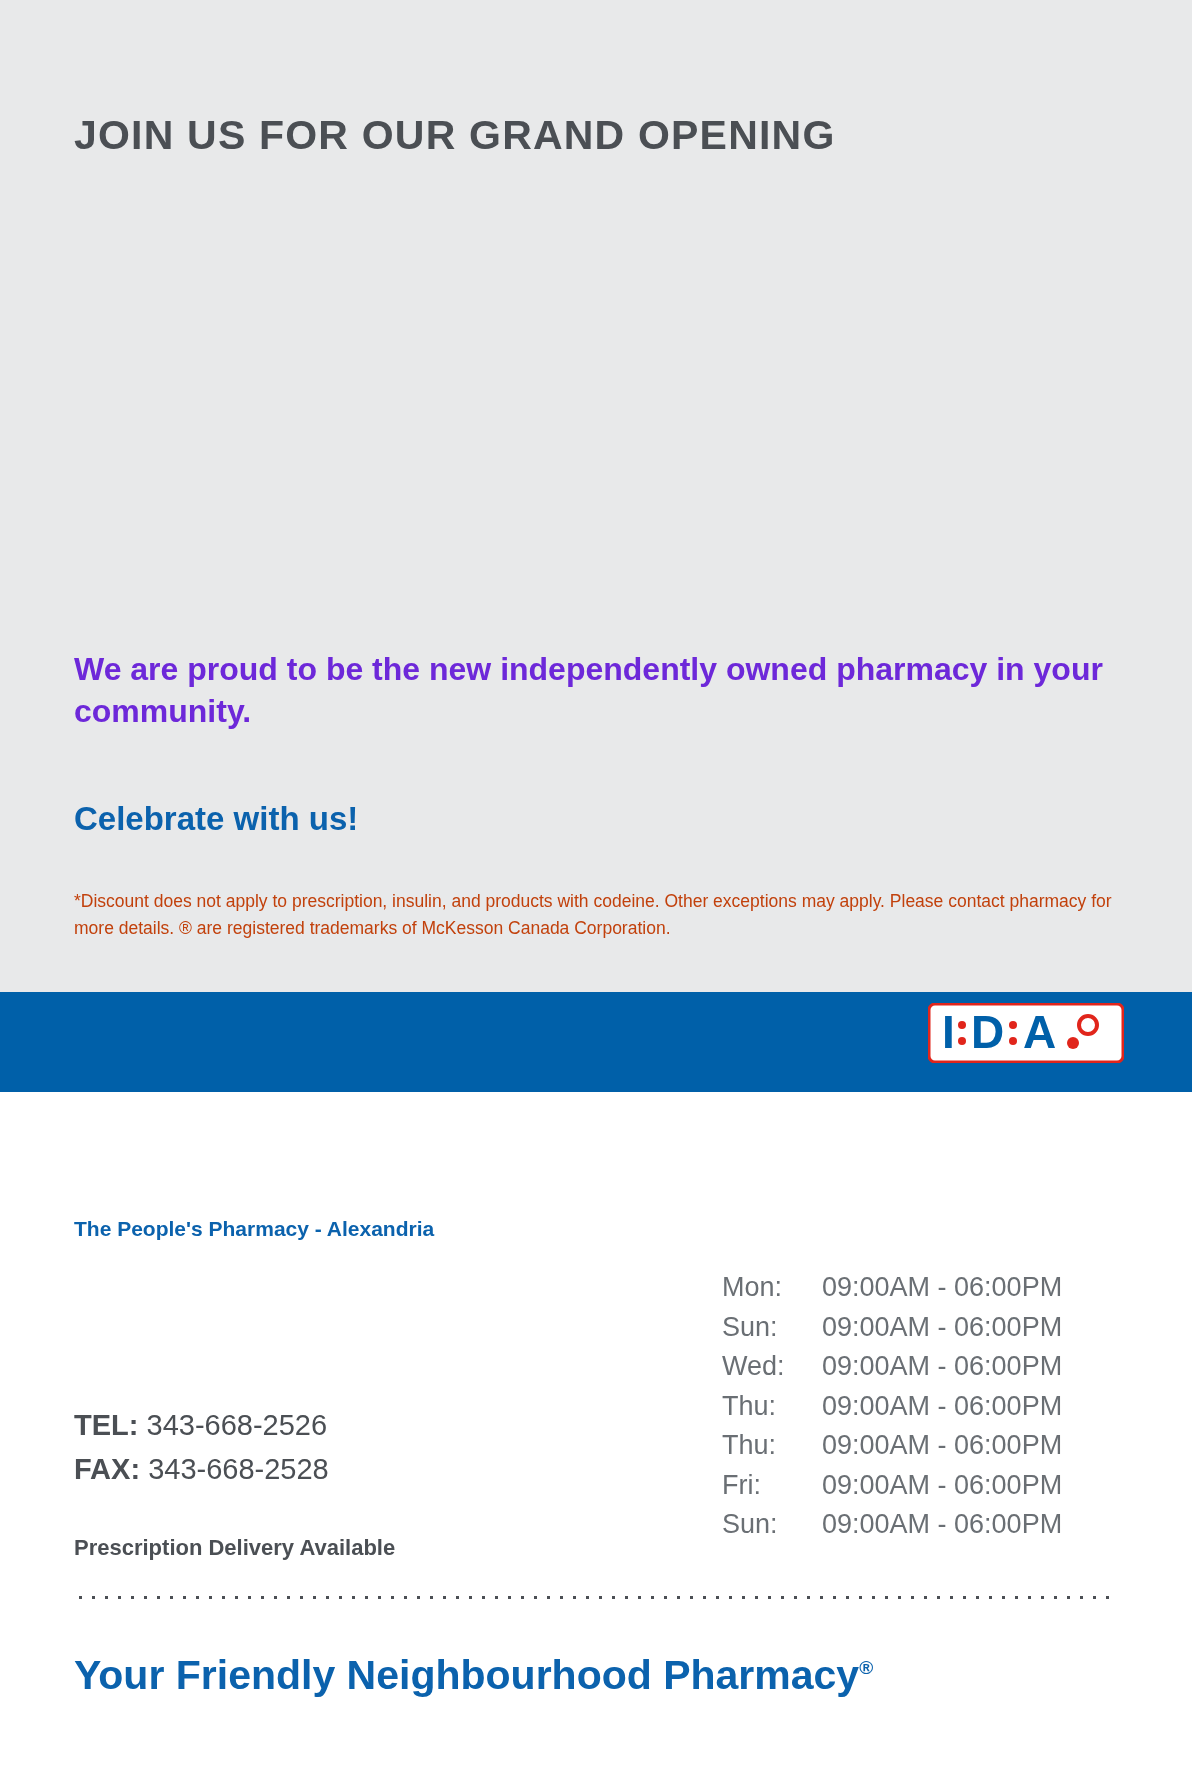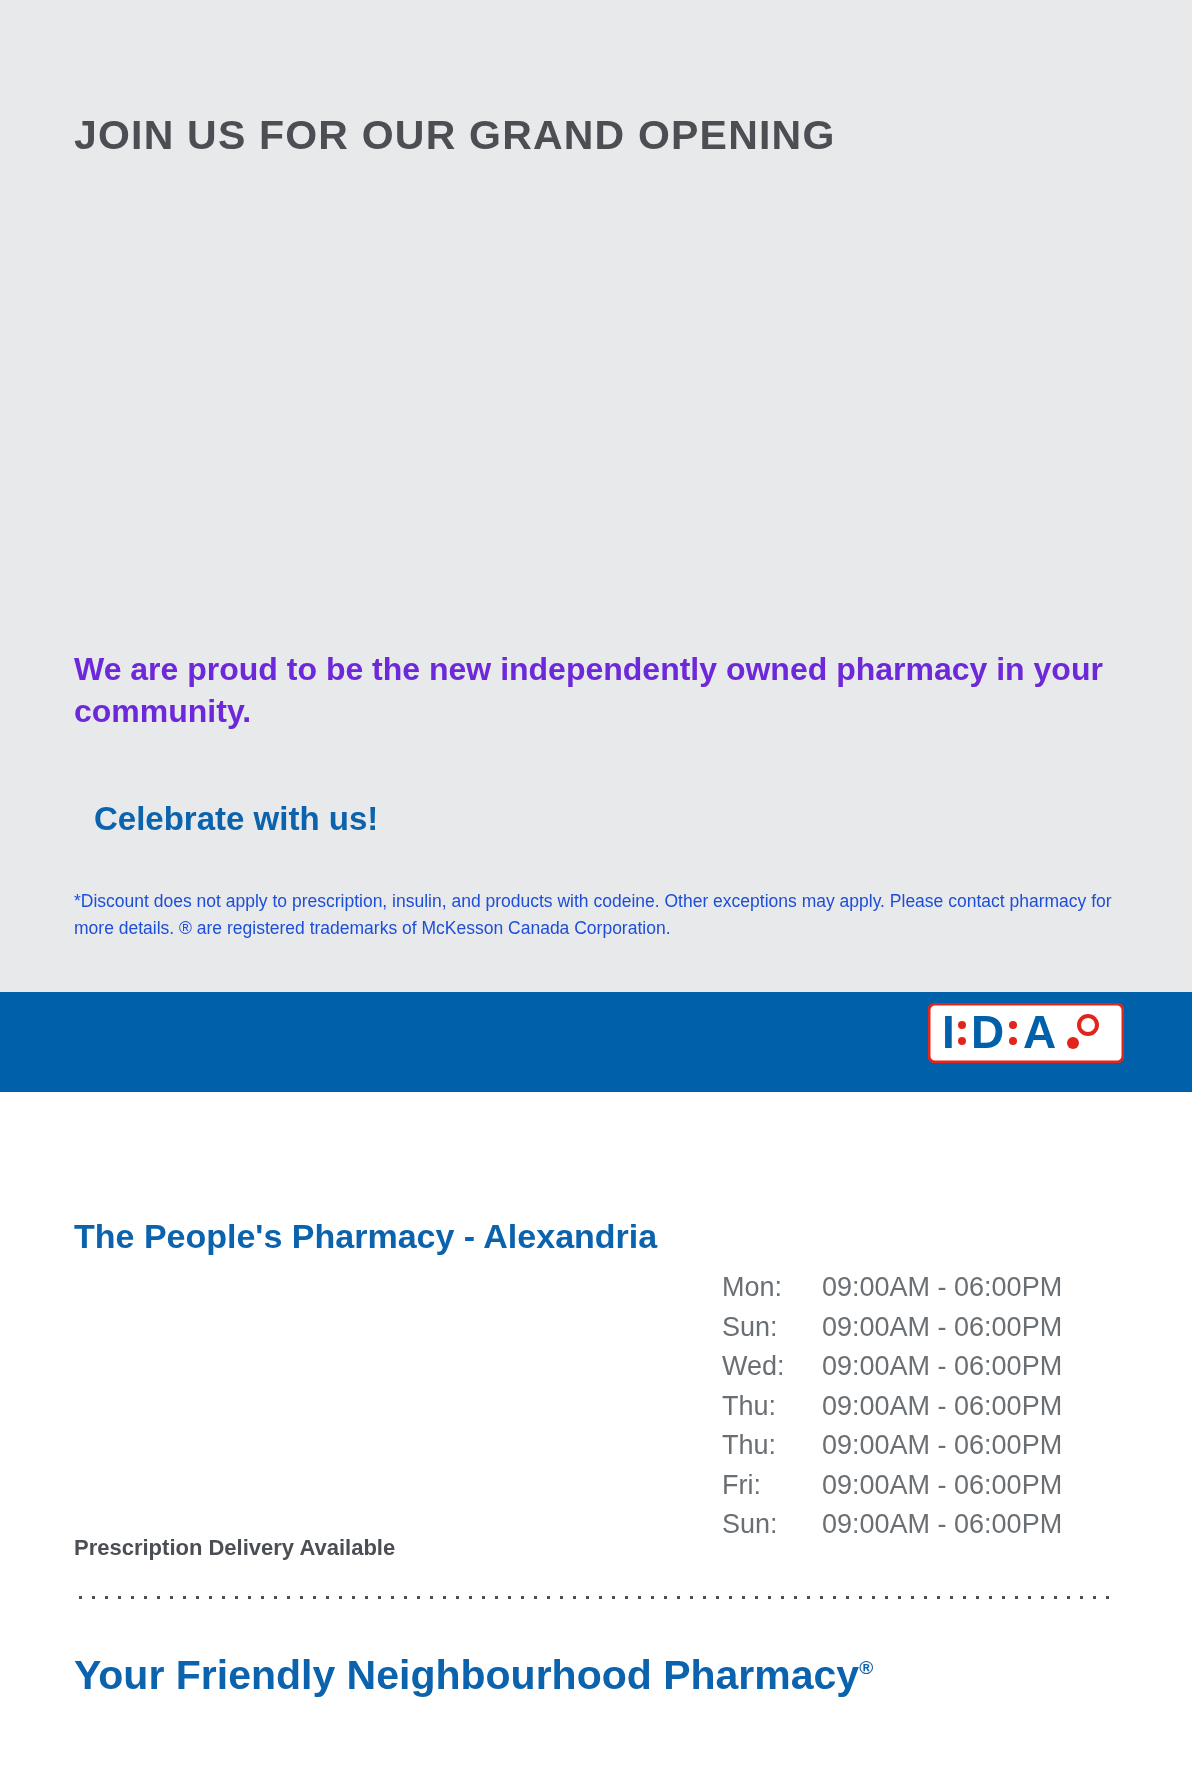--- a/index.html
+++ b/index.html
@@ -53,31 +53,30 @@
     color: #6d28d9;
   }
 
   .celebrate {
     position: absolute;
     left: 74px;
     top: 800px;
     font-size: 33px;
     font-weight: bold;
     color: #0b62ad;
-    margin-left: 20px;
   }
 
   .disclaimer {
     position: absolute;
     left: 74px;
     top: 888px;
     width: 1046px;
     font-size: 17.5px;
     line-height: 1.52;
-    color: #1d4ed8;
+    color: #c2410c;
   }
 
   
   .blue-band {
     position: absolute;
     left: 0;
     top: 992px;
     width: 1192px;
     height: 100px;
     background: #0060a9;
@@ -90,21 +89,21 @@
     width: 196px;
     height: 60px;
   }
   .ida-logo svg { display: block; }
 
   
   .store-name {
     position: absolute;
     left: 74px;
     top: 1217px;
-    font-size: 34px;
+    font-size: 21px;
     font-weight: bold;
     color: #0b62ad;
     white-space: nowrap;
   }
 
   .address {
     position: absolute;
     left: 74px;
     top: 1284px;
     font-size: 29px;
@@ -201,20 +200,30 @@
       <circle cx="85" cy="22" r="4" fill="#e1251b"></circle>
       <circle cx="85" cy="38" r="4" fill="#e1251b"></circle>
       <circle cx="145" cy="40" r="6" fill="#e1251b"></circle>
       <circle cx="160" cy="22" r="9" fill="none" stroke="#e1251b" stroke-width="4"></circle>
     </svg>
   </div>
 
   <div class="store-name">The People's Pharmacy - Alexandria</div>
 
 
+  <div class="contact">
+    <div>
+      <b>TEL:</b>
+      <span>343-668-2526</span>
+    </div>
+    <div>
+      <b>FAX:</b>
+      <span>343-668-2528</span>
+    </div>
+  </div>
 
   <div class="delivery">Prescription Delivery Available</div>
 
   <table class="hours">
     <tbody>
       <tr>
         <td class="day">Mon:</td>
         <td>09:00AM - 06:00PM</td>
       </tr>
       <tr>

